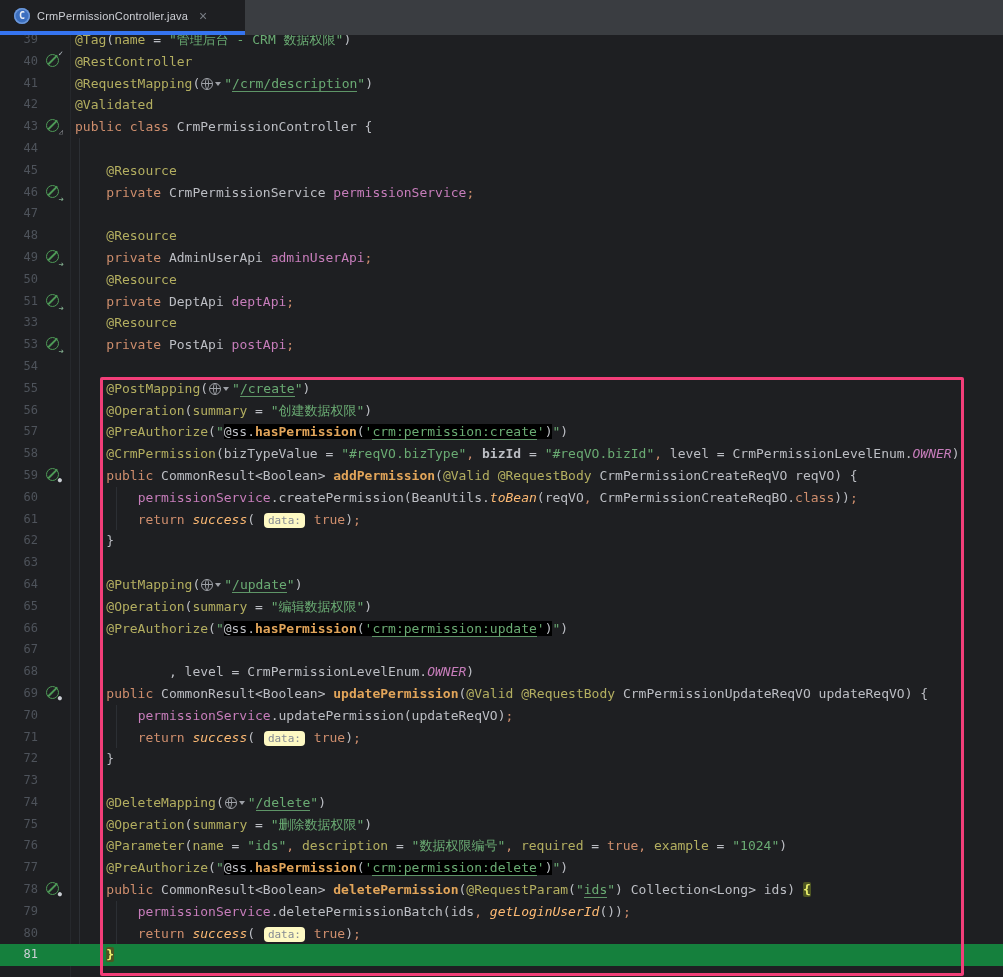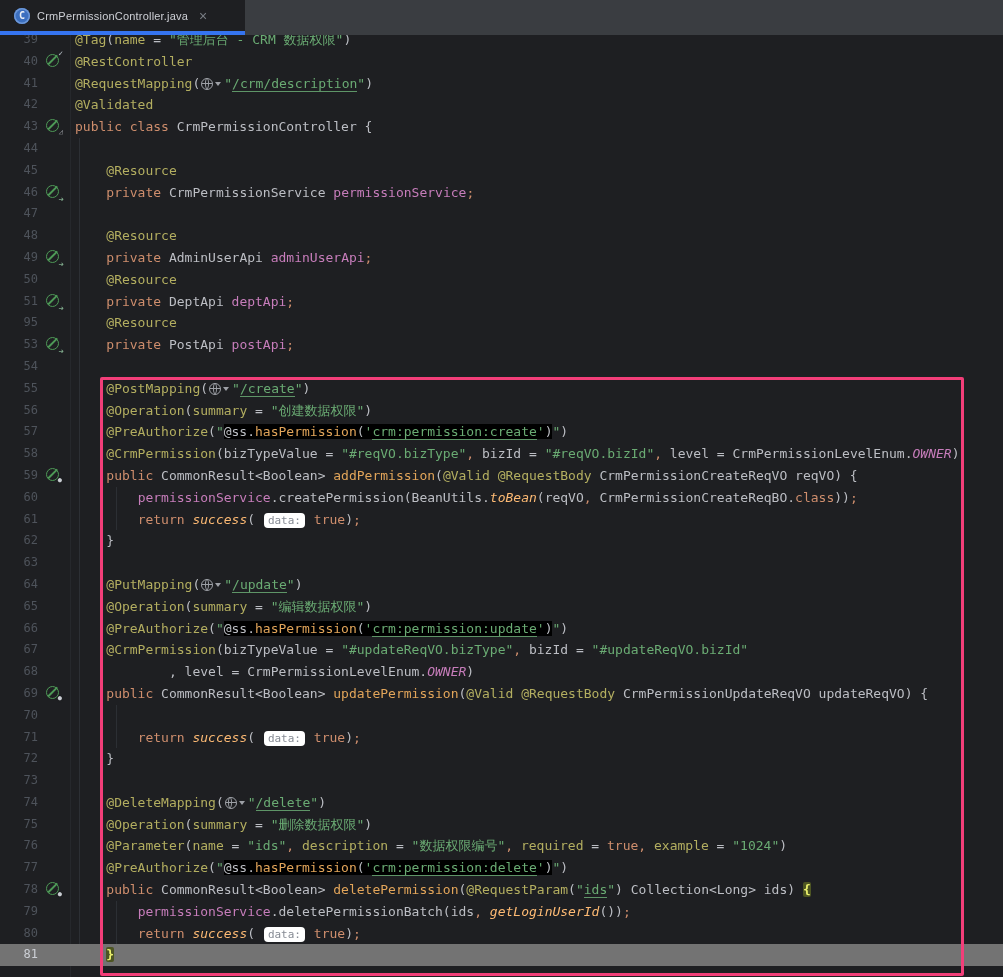--- a/index.html
+++ b/index.html
@@ -16,39 +16,39 @@
   #tab-title{color:#CED0D6;font-size:11px;letter-spacing:.2px;}
   #tab-close{color:#7A7E85;font-size:14px;margin-left:4px;line-height:1;cursor:pointer;}
 
   
   #editor{position:absolute;left:0;top:0;width:1003px;height:977px;
     font-family:"DejaVu Sans Mono","Liberation Mono",monospace;font-size:13px;}
   #gutter-sep{position:absolute;left:70px;top:35px;bottom:0;width:1px;background:#26282C;}
   .guide{position:absolute;width:1px;border-left:1px solid #2C2F34;}
   #rows{position:absolute;left:0;top:29px;width:1003px;}
   .row{position:relative;height:21.8px;line-height:21.8px;width:1003px;}
-  .row.cur{background:#737373;}
+  .row.cur{background:#15803d;}
   .lnum{position:absolute;left:0;top:0;width:38px;text-align:right;color:#4E535B;font-size:12px;}
   .row.cur .lnum{color:#CDD0D6;}
   .code{position:absolute;left:75px;top:0;white-space:pre;}
 
   
   .t-d{color:#BCBEC4}
   .t-k{color:#CF8E6D}
   .t-a{color:#B3AE60}
   .t-s{color:#6AAB73}
   .t-u{color:#6AAB73;border-bottom:1px solid #5E9567}
   .t-f{color:#C77DBB}
-  .t-m{color:#E2A55A;font-weight:normal}
+  .t-m{color:#E2A55A;font-weight:bold}
   .t-sm{color:#fdba74;font-style:italic}
   .t-ci{color:#C77DBB;font-style:italic}
-  .t-bd{color:#BCBEC4;font-weight:normal}
+  .t-bd{color:#BCBEC4;font-weight:bold}
   .t-br{color:#EDF26E;background:#4D5523;font-weight:bold;border-radius:2px;}
   .inj{background:#000000;}
-  .t-h{background:#ffffff;color:#868B94;font-size:11px;border-radius:4px;padding:1px 4px;margin:0 1px;}
+  .t-h{background:#fef9c3;color:#868B94;font-size:11px;border-radius:4px;padding:1px 4px;margin:0 1px;}
 
   
   .gicon{position:absolute;left:46px;top:3px;width:13px;height:13px;border:1.6px solid #4E9A57;
     border-radius:50%;box-sizing:border-box;cursor:pointer;}
   .gicon::before{content:"";position:absolute;left:-1px;top:4.2px;width:13px;height:1.6px;
     background:#4E9A57;transform:rotate(-45deg);}
   .gicon .ov{position:absolute;font-size:8px;line-height:8px;font-weight:bold;}
   .gicon.bean-check .ov{right:-5px;top:-5px;color:#B8C0C8;}
   .gicon.bean-nav .ov{right:-5px;bottom:-5px;color:#9DA0A6;font-size:7px;}
   .gicon.bean-wire .ov{right:-6px;bottom:-6px;color:#7FA98B;font-size:9px;}
@@ -140,21 +140,21 @@
           <span class="code"><span class="t-d">    </span><span class="t-a">@Resource</span></span>
         </div>
         <div class="row">
           <span class="lnum">51</span>
           <span class="gicon bean-wire">
             <span class="ov">➔</span>
           </span>
           <span class="code"><span class="t-d">    </span><span class="t-k">private </span><span class="t-d">DeptApi </span><span class="t-f">deptApi</span><span class="t-k">;</span></span>
         </div>
         <div class="row">
-          <span class="lnum">95</span>
+          <span class="lnum">33</span>
           <span class="code"><span class="t-d">    </span><span class="t-a">@Resource</span></span>
         </div>
         <div class="row">
           <span class="lnum">53</span>
           <span class="gicon bean-wire">
             <span class="ov">➔</span>
           </span>
           <span class="code"><span class="t-d">    </span><span class="t-k">private </span><span class="t-d">PostApi </span><span class="t-f">postApi</span><span class="t-k">;</span></span>
         </div>
         <div class="row">
@@ -207,35 +207,35 @@
         <div class="row">
           <span class="lnum">65</span>
           <span class="code"><span class="t-d">    </span><span class="t-a">@Operation</span><span class="t-d">(</span><span class="t-a">summary</span><span class="t-d"> = </span><span class="t-s">"编辑数据权限"</span><span class="t-d">)</span></span>
         </div>
         <div class="row">
           <span class="lnum">66</span>
           <span class="code"><span class="t-d">    </span><span class="t-a">@PreAuthorize</span><span class="t-d">(</span><span class="t-s">"</span><span class="t-d inj">@ss.</span><span class="t-m inj">hasPermission</span><span class="t-d inj">(</span><span class="t-s inj">'</span><span class="t-u inj">crm:permission:update</span><span class="t-s inj">'</span><span class="t-d inj">)</span><span class="t-s">"</span><span class="t-d">)</span></span>
         </div>
         <div class="row">
           <span class="lnum">67</span>
-          <span class="code"><span class="t-d">    </span><span class="t-a">@CrmPermission</span><span class="t-d">(bizTypeValue = </span><span class="t-s">"#updateReqVO.bizType"</span><span class="t-k">,</span><span class="t-d"> </span><span class="t-bd">bizId</span><span class="t-d"> = </span><span class="t-s">"#updateReqVO.bizId"</span></span>
         </div>
         <div class="row">
           <span class="lnum">68</span>
           <span class="code"><span class="t-d">            , level = CrmPermissionLevelEnum.</span><span class="t-ci">OWNER</span><span class="t-d">)</span></span>
         </div>
         <div class="row">
           <span class="lnum">69</span>
           <span class="gicon bean-api">
             <span class="ov">●</span>
           </span>
           <span class="code"><span class="t-d">    </span><span class="t-k">public </span><span class="t-d">CommonResult&lt;Boolean&gt; </span><span class="t-m">updatePermission</span><span class="t-d">(</span><span class="t-a">@Valid</span><span class="t-d"> </span><span class="t-a">@RequestBody</span><span class="t-d"> CrmPermissionUpdateReqVO updateReqVO) {</span></span>
         </div>
         <div class="row">
           <span class="lnum">70</span>
+          <span class="code"><span class="t-d">        </span><span class="t-f">permissionService</span><span class="t-d">.updatePermission(updateReqVO)</span><span class="t-k">;</span></span>
         </div>
         <div class="row">
           <span class="lnum">71</span>
           <span class="code"><span class="t-d">        </span><span class="t-k">return </span><span class="t-sm">success</span><span class="t-d">( </span><span class="t-h">data:</span><span class="t-d"> </span><span class="t-k">true</span><span class="t-d">)</span><span class="t-k">;</span></span>
         </div>
         <div class="row">
           <span class="lnum">72</span>
           <span class="code"><span class="t-d">    }</span></span>
         </div>
         <div class="row">

